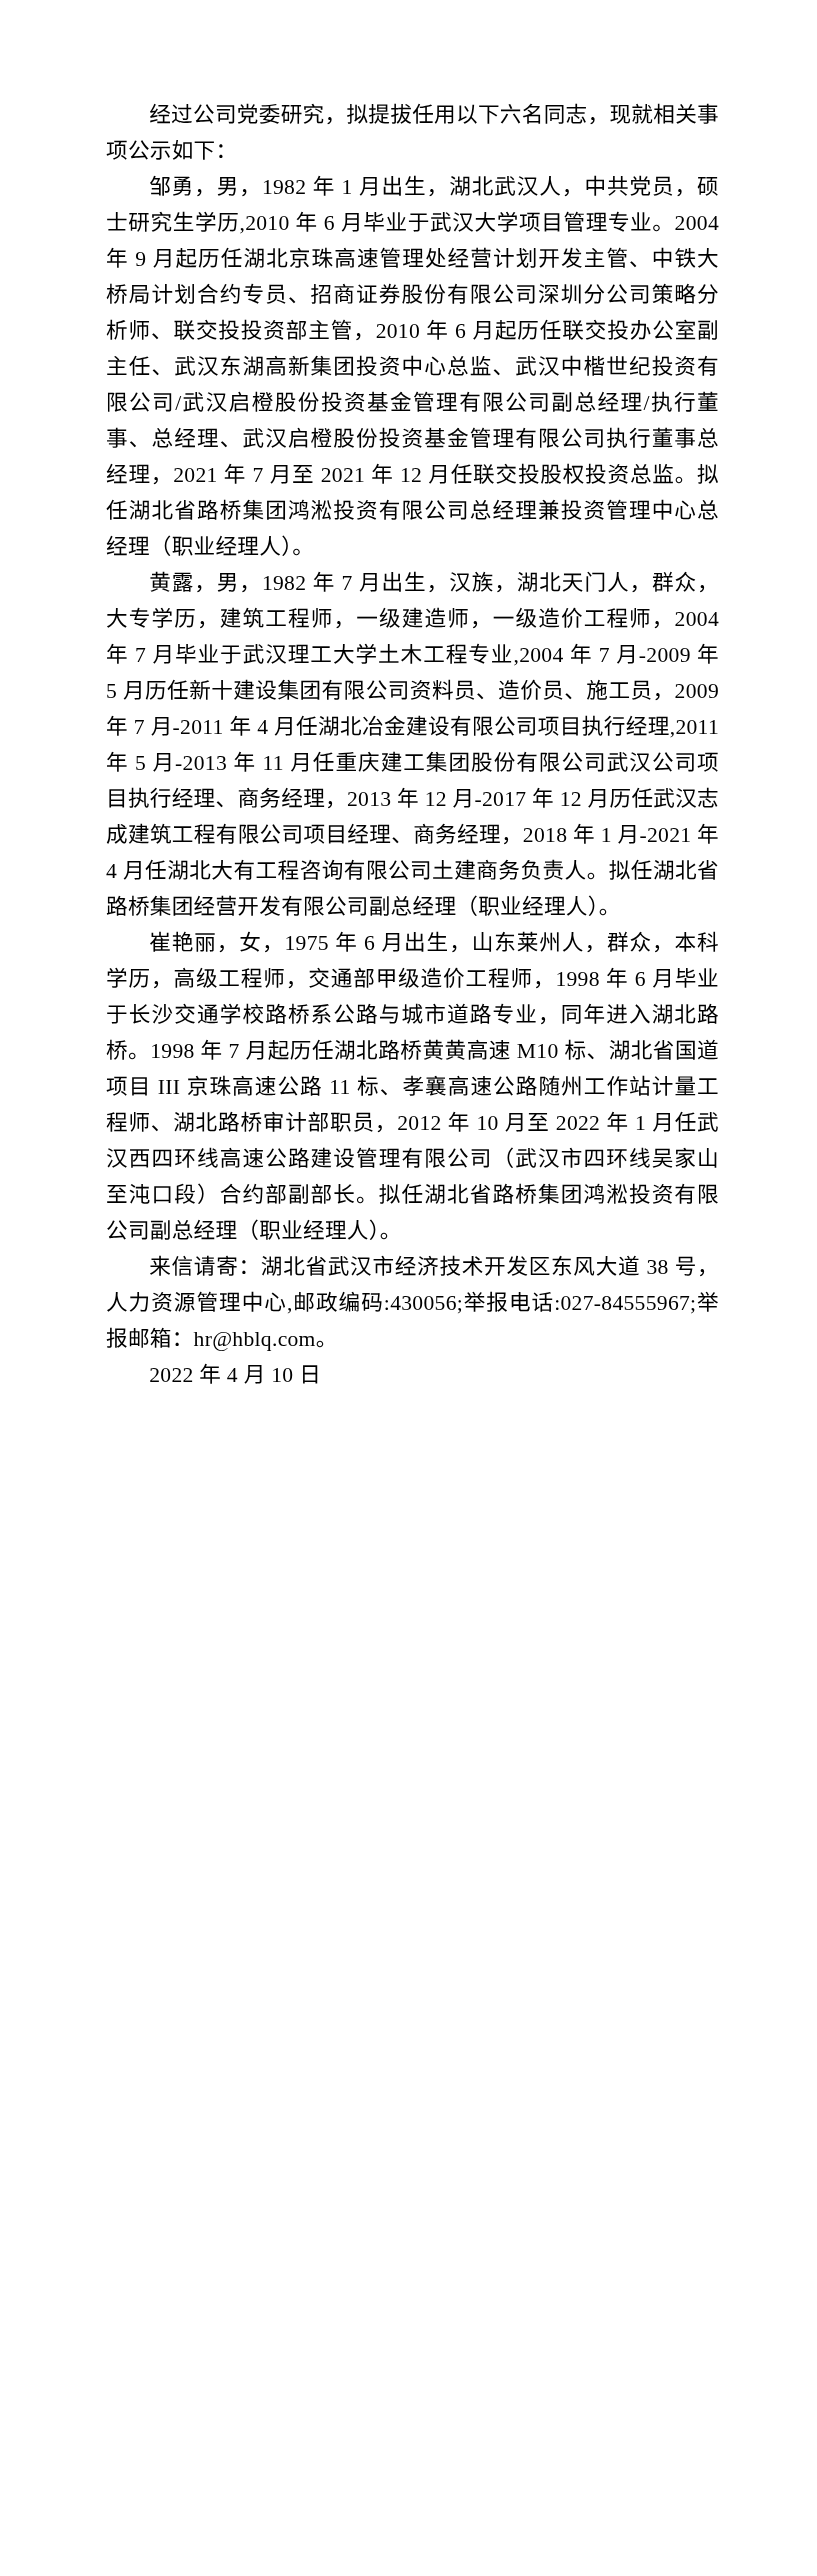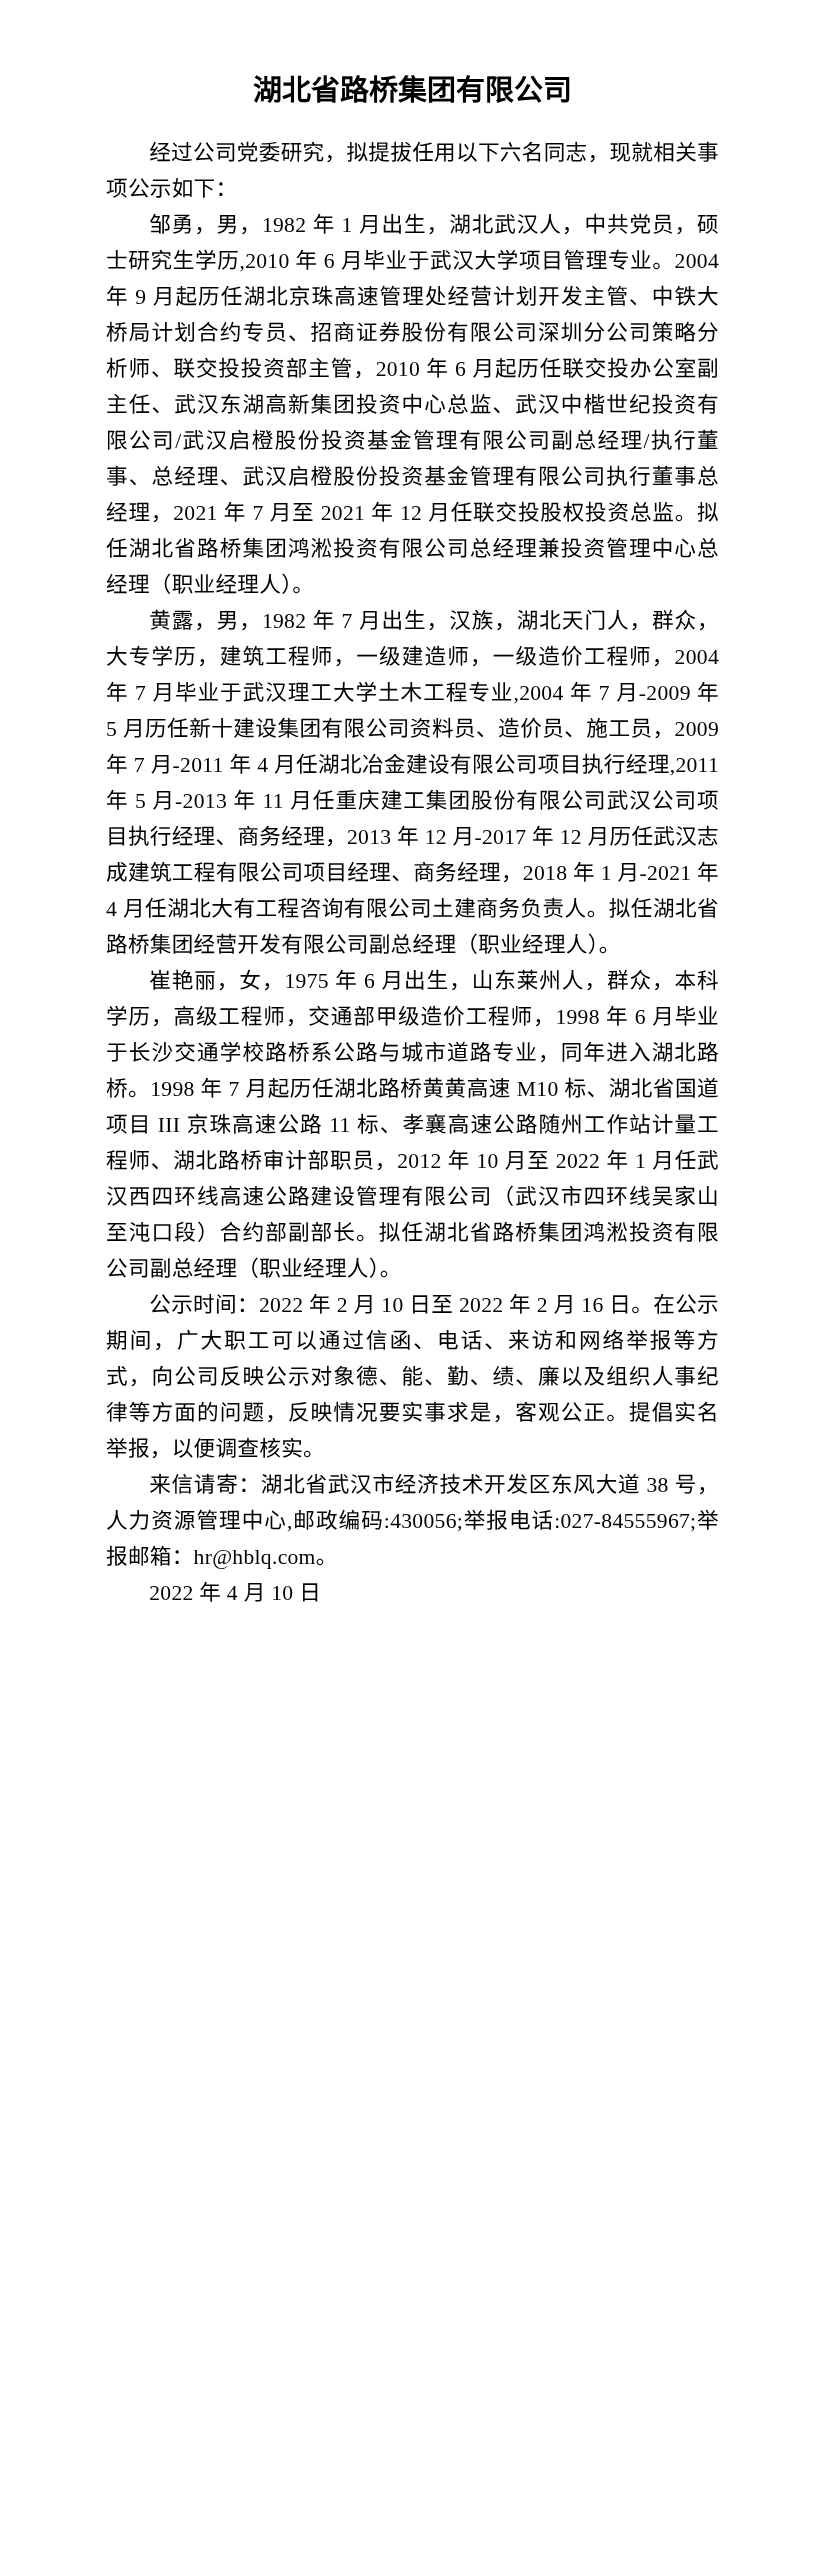--- a/index.html
+++ b/index.html
@@ -45,26 +45,24 @@
     line-height: 36px;
     text-align: right;
     text-indent: 0;
   }
 </style>
 </head>
 <body>
 
 <div class="page">
   <h1 class="doc-title">
-    <div>湖北省路桥集团有限公司</div>
   </h1>
 
   <div class="doc-body">
     <p>经过公司党委研究，拟提拔任用以下六名同志，现就相关事项公示如下：</p>
     <p>邹勇，男，1982 年 1 月出生，湖北武汉人，中共党员，硕士研究生学历,2010 年 6 月毕业于武汉大学项目管理专业。2004 年 9 月起历任湖北京珠高速管理处经营计划开发主管、中铁大桥局计划合约专员、招商证券股份有限公司深圳分公司策略分析师、联交投投资部主管，2010 年 6 月起历任联交投办公室副主任、武汉东湖高新集团投资中心总监、武汉中楷世纪投资有限公司/武汉启橙股份投资基金管理有限公司副总经理/执行董事、总经理、武汉启橙股份投资基金管理有限公司执行董事总经理，2021 年 7 月至 2021 年 12 月任联交投股权投资总监。拟任湖北省路桥集团鸿淞投资有限公司总经理兼投资管理中心总经理（职业经理人）。</p>
     <p>黄露，男，1982 年 7 月出生，汉族，湖北天门人，群众，大专学历，建筑工程师，一级建造师，一级造价工程师，2004 年 7 月毕业于武汉理工大学土木工程专业,2004 年 7 月-2009 年 5 月历任新十建设集团有限公司资料员、造价员、施工员，2009 年 7 月-2011 年 4 月任湖北冶金建设有限公司项目执行经理,2011 年 5 月-2013 年 11 月任重庆建工集团股份有限公司武汉公司项目执行经理、商务经理，2013 年 12 月-2017 年 12 月历任武汉志成建筑工程有限公司项目经理、商务经理，2018 年 1 月-2021 年 4 月任湖北大有工程咨询有限公司土建商务负责人。拟任湖北省路桥集团经营开发有限公司副总经理（职业经理人）。</p>
     <p>崔艳丽，女，1975 年 6 月出生，山东莱州人，群众，本科学历，高级工程师，交通部甲级造价工程师，1998 年 6 月毕业于长沙交通学校路桥系公路与城市道路专业，同年进入湖北路桥。1998 年 7 月起历任湖北路桥黄黄高速 M10 标、湖北省国道项目 III 京珠高速公路 11 标、孝襄高速公路随州工作站计量工程师、湖北路桥审计部职员，2012 年 10 月至 2022 年 1 月任武汉西四环线高速公路建设管理有限公司（武汉市四环线吴家山至沌口段）合约部副部长。拟任湖北省路桥集团鸿淞投资有限公司副总经理（职业经理人）。</p>
-    <p>公示时间：2022 年 2 月 10 日至 2022 年 2 月 16 日。在公示期间，广大职工可以通过信函、电话、来访和网络举报等方式，向公司反映公示对象德、能、勤、绩、廉以及组织人事纪律等方面的问题，反映情况要实事求是，客观公正。提倡实名举报，以便调查核实。</p>
     <p>来信请寄：湖北省武汉市经济技术开发区东风大道 38 号，人力资源管理中心,邮政编码:430056;举报电话:027-84555967;举报邮箱：hr@hblq.com。</p>
     <p class="doc-date">2022 年 4 月 10 日</p>
   </div>
 </div>
 
 
 </body></html>

